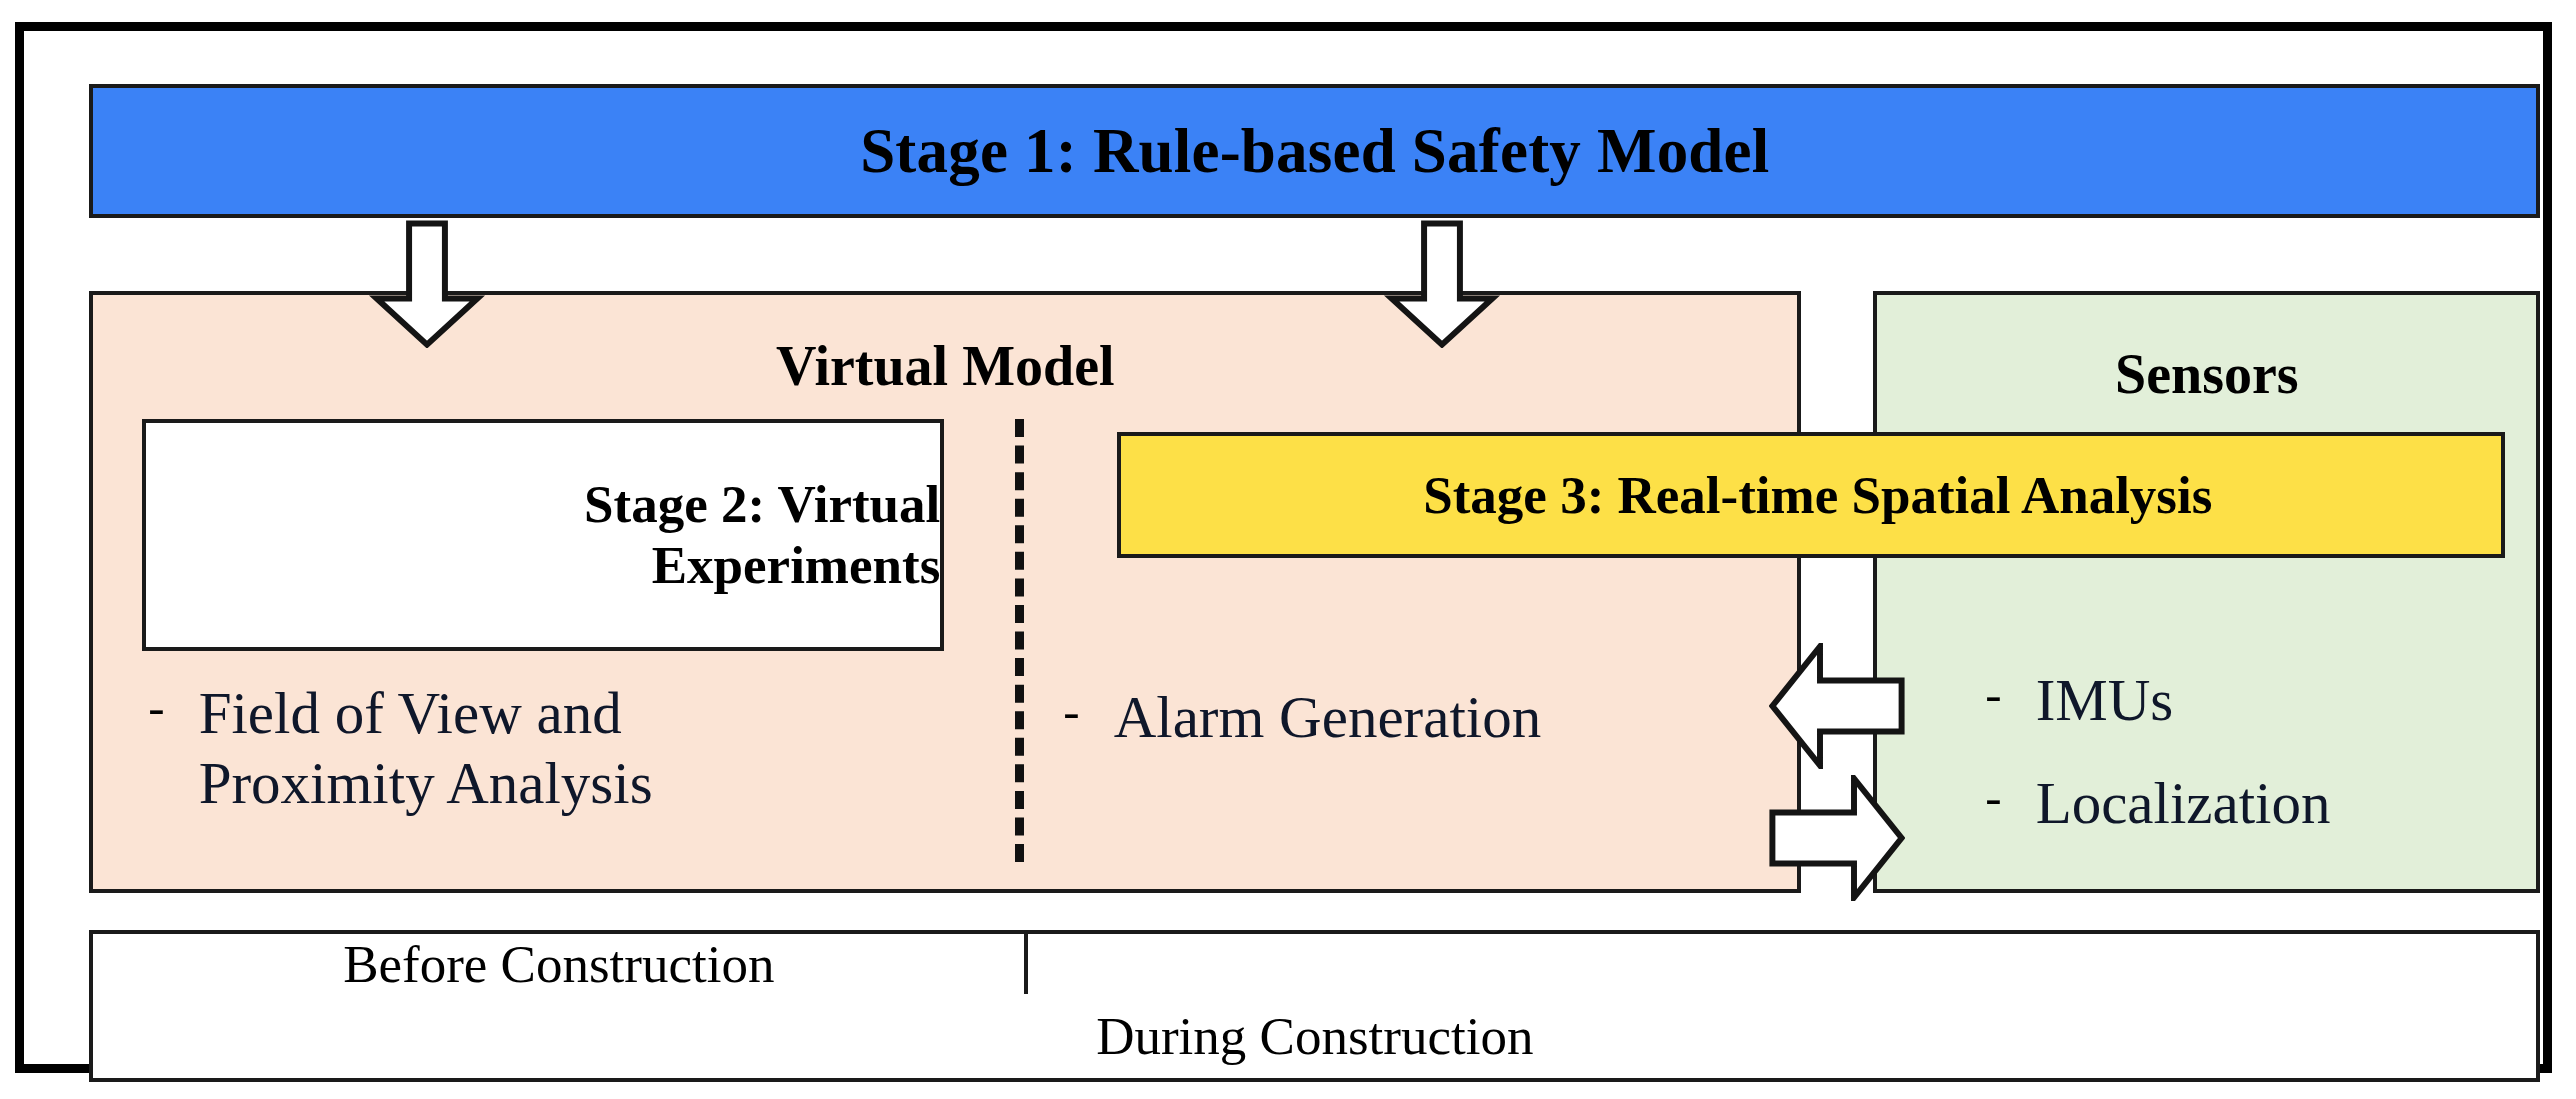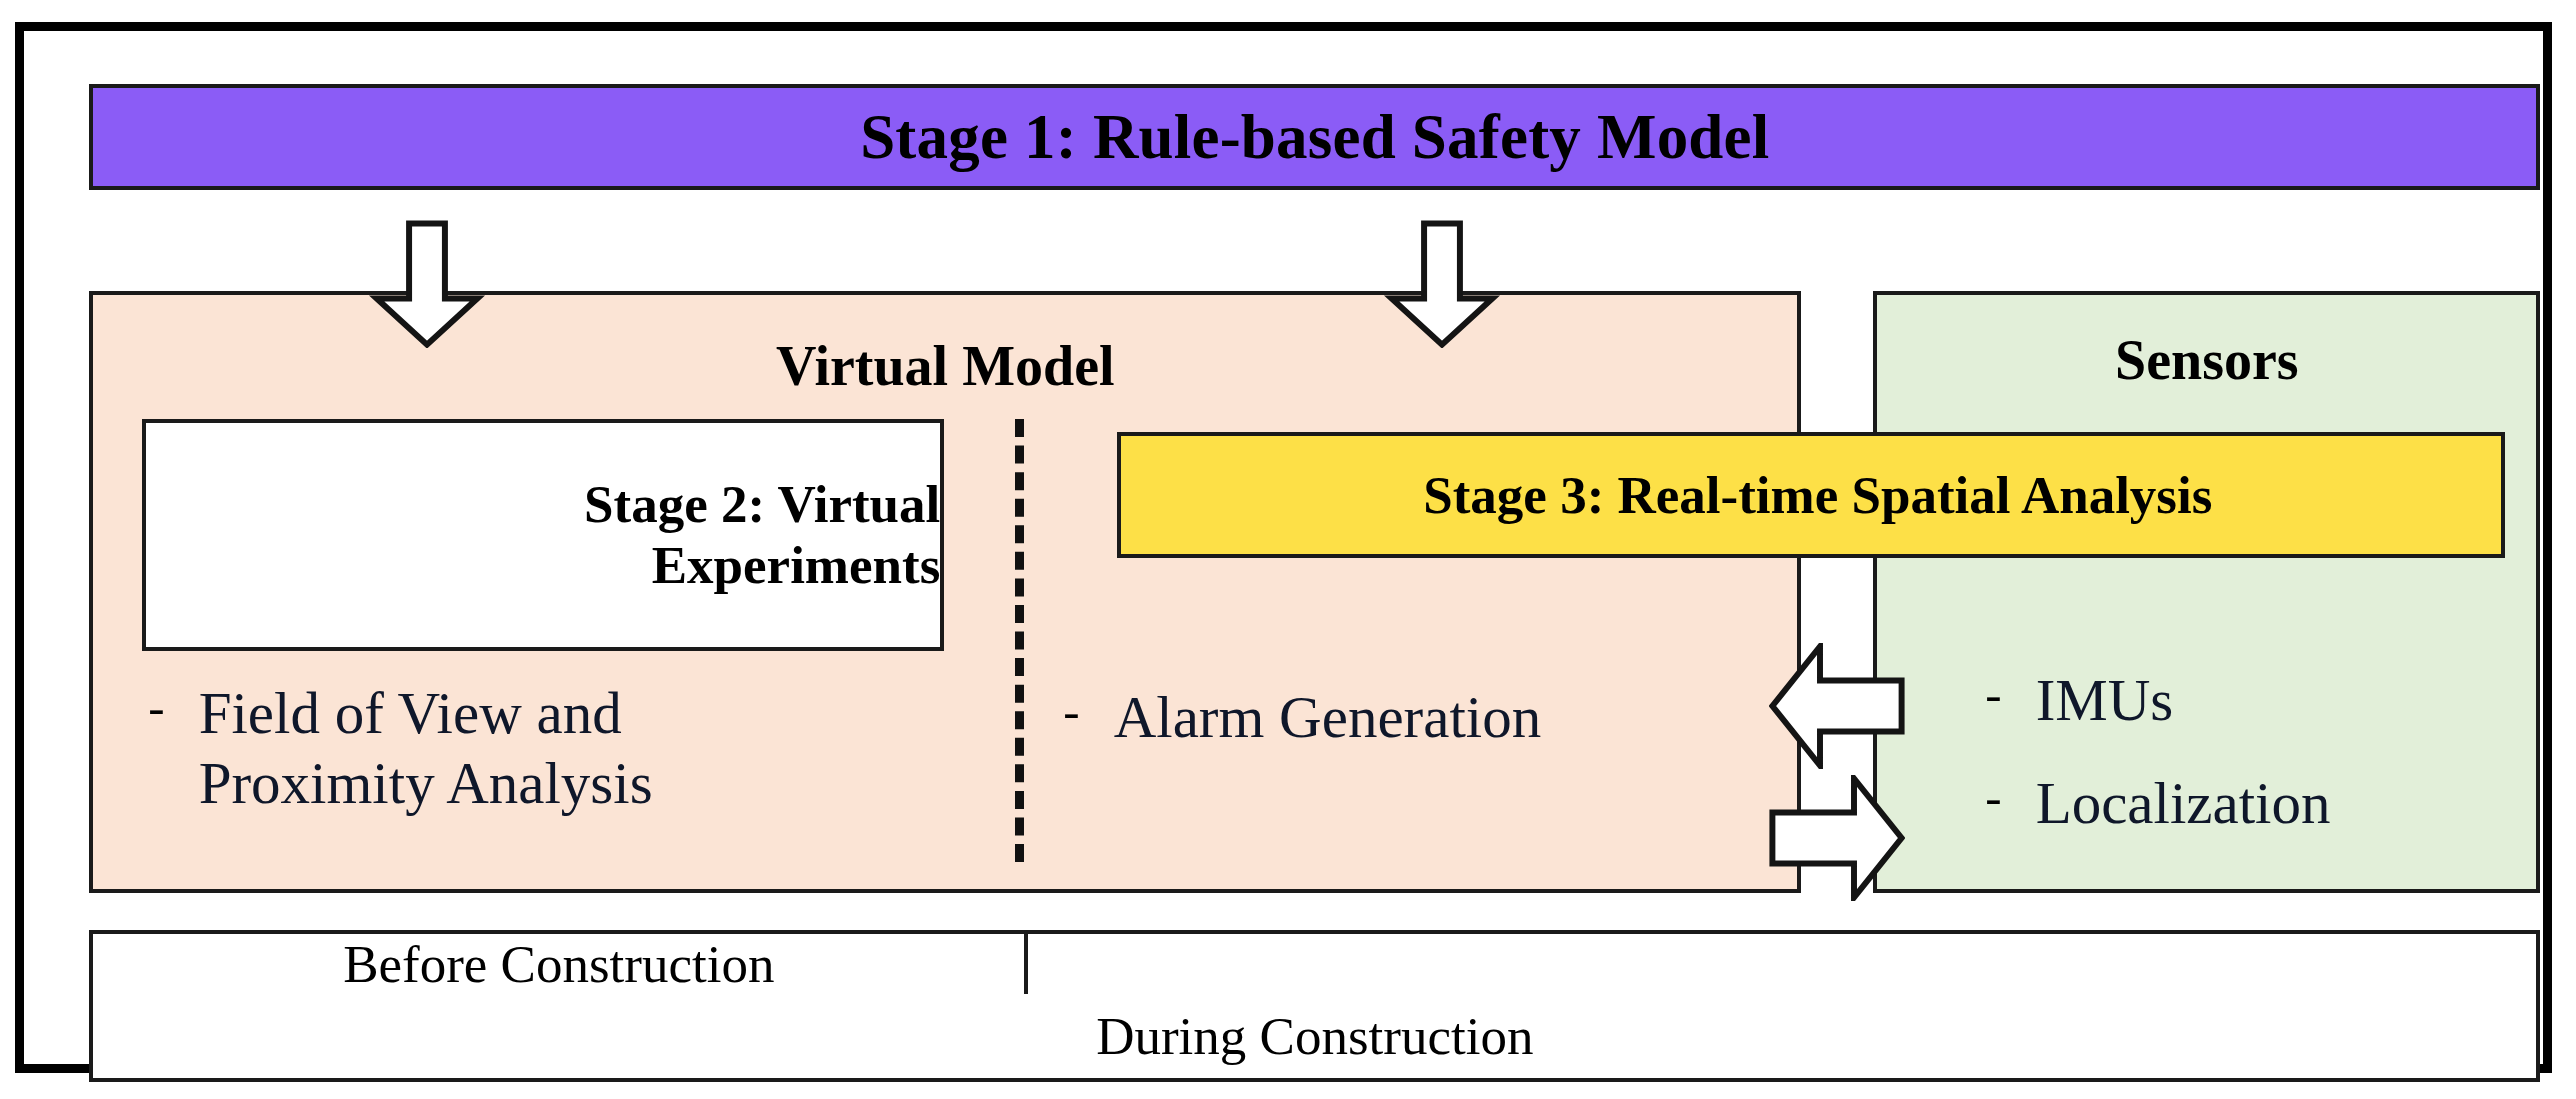--- a/index.html
+++ b/index.html
@@ -39,22 +39,22 @@
     display: flex;
     align-items: center;
     justify-content: center;
   }
 
   
   .stage1 {
     left: 65px;
     top: 53px;
     width: 2451px;
-    height: 106px;
-    background: #8b5cf6;
+    height: 134px;
+    background: #3b82f6;
   }
   .stage1-title {
     font-size: 63px;
     font-weight: bold;
     color: #000000;
     letter-spacing: 0.2px;
     white-space: nowrap;
   }
 
   
@@ -83,21 +83,21 @@
     top: 260px;
     width: 667px;
     height: 602px;
     background: #e2efd9;
     display: block;
   }
   .sensors-title {
     position: absolute;
     left: 0;
     right: 0;
-    top: 33px;
+    top: 47px;
     text-align: center;
     font-size: 56px;
     font-weight: bold;
     color: #000000;
   }
 
   
   .stage2 {
     left: 118px;
     top: 388px;

